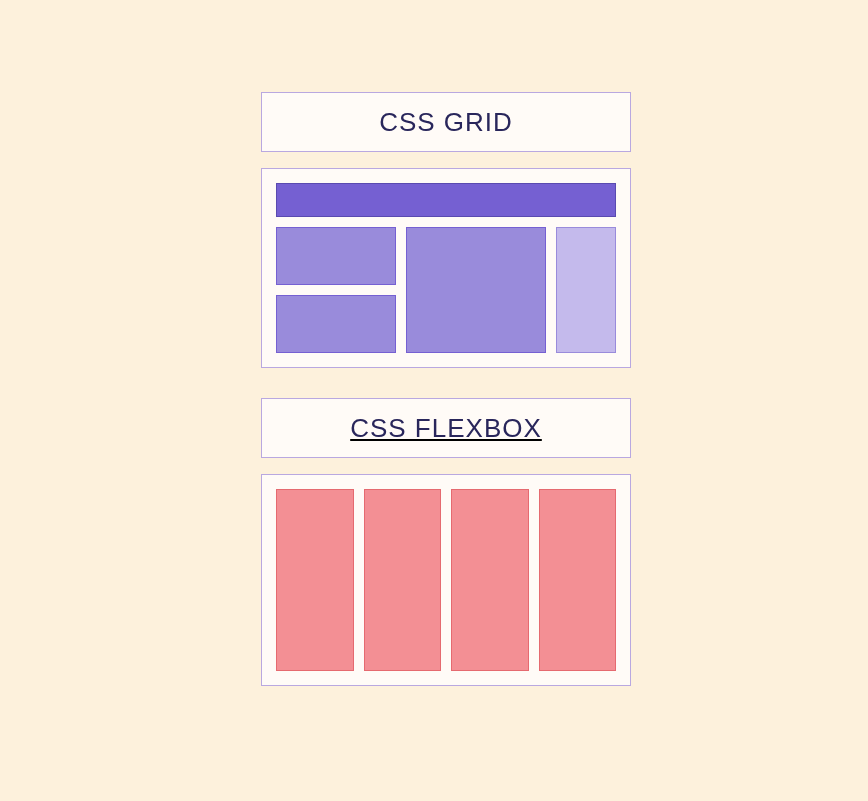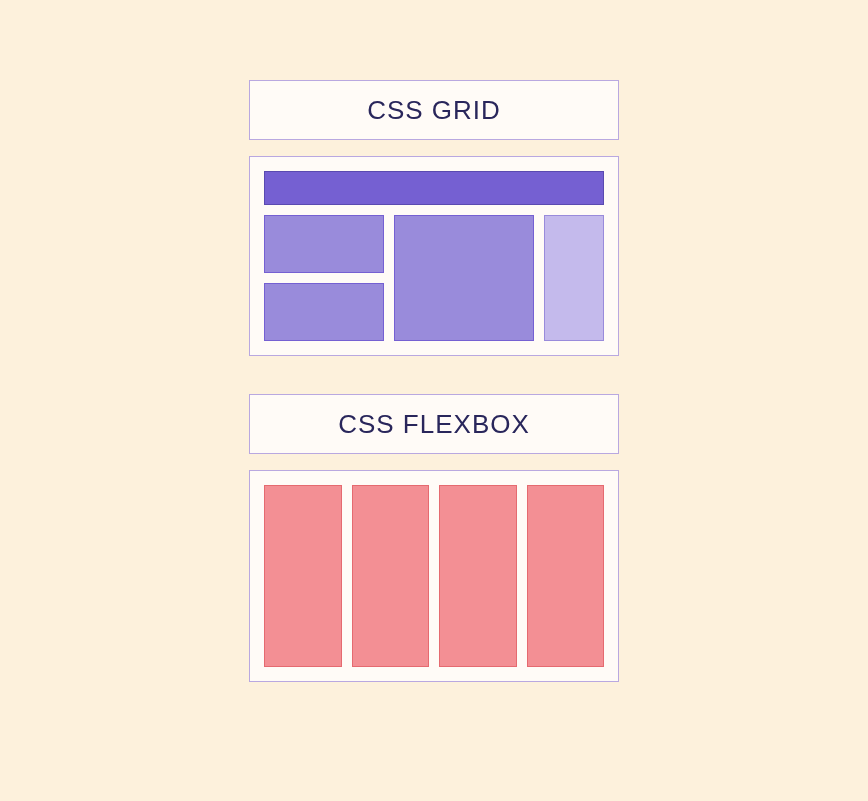--- a/index.html
+++ b/index.html
@@ -1,17 +1,17 @@
 <!DOCTYPE html>
 <html><head>
   <meta charset="utf-8">
   <style>
     * {
       margin: 0;
-      padding: 0;
+      padding: 12px;
       box-sizing: border-box;
     }
     body {
       width: 868px;
       height: 801px;
       background: #FDF1DC;
       display: flex;
       flex-direction: column;
       align-items: center;
       padding-top: 80px;
@@ -67,21 +67,22 @@
       background: #998BDB;
       border: 1px solid #7560D2;
     }
     .grid-right {
       grid-column: 3;
       grid-row: 2 / 4;
       background: #C4BAEC;
       border: 1px solid #998BDB;
     }
     .flex-label {
-      margin-top: 38px;
+      margin-top: 30px;
+      text-decoration: underline;
     }
     .flex-demo {
       height: 212px;
       padding: 14px;
       margin-top: 16px;
       display: flex;
       gap: 10px;
     }
     .flex-item {
       flex: 1;

